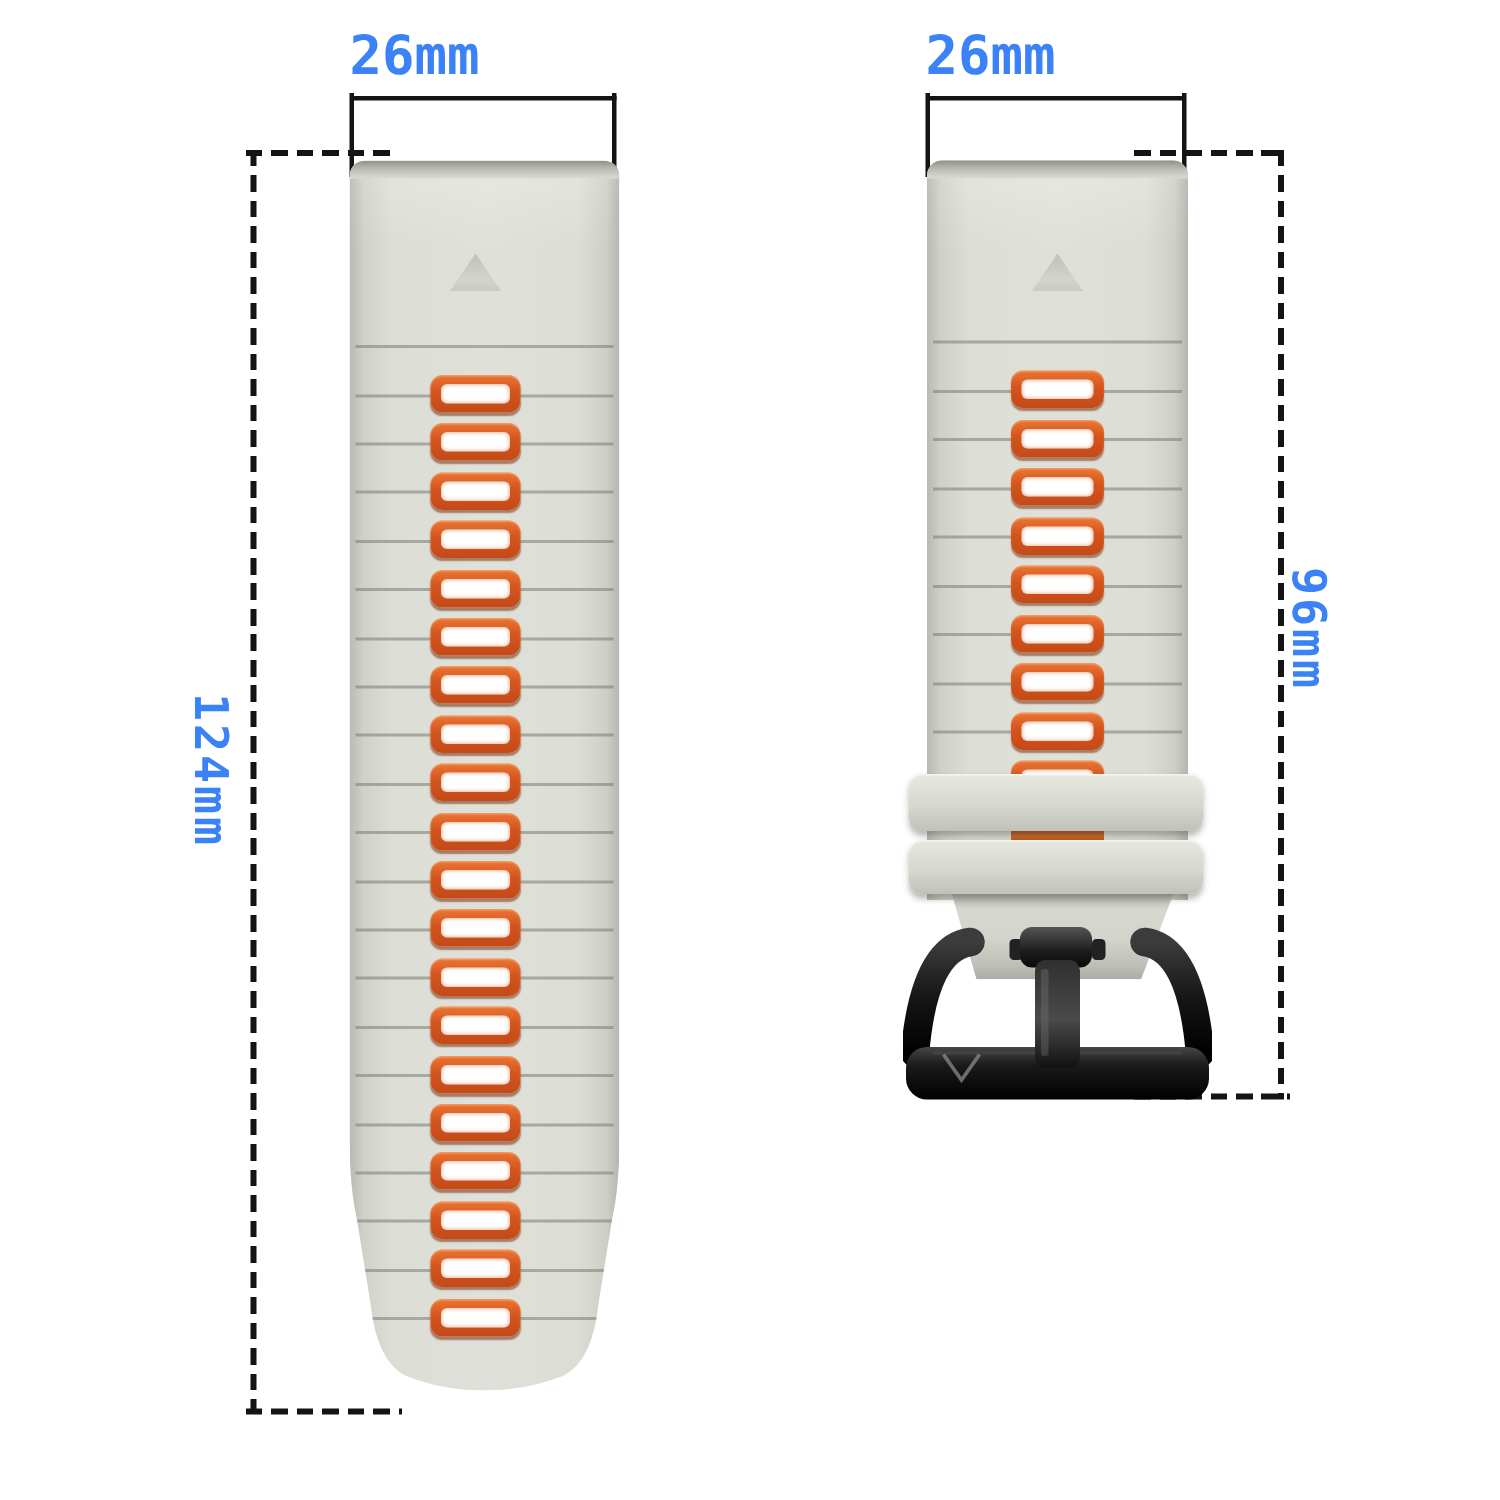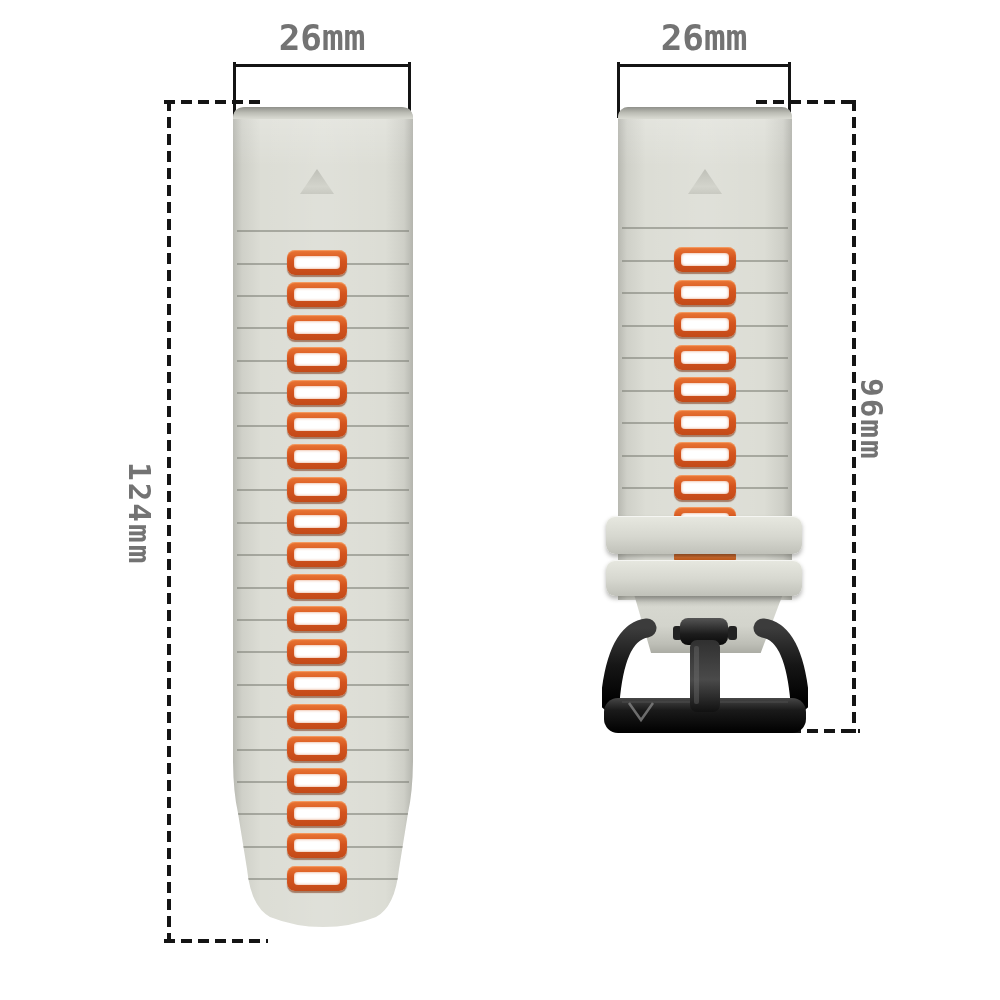--- a/index.html
+++ b/index.html
@@ -4,21 +4,21 @@
 <style>
   html,body{margin:0;padding:0;background:#fff;}
   #stage{position:relative;width:1000px;height:1000px;background:var(--background,#fff);overflow:hidden;
          font-family:"DejaVu Sans Mono",monospace;}
   
   .solid-line{position:absolute;background:var(--dimension-lines,#141414);}
   .dash-h{position:absolute;height:4px;
           background:repeating-linear-gradient(90deg,var(--dimension-lines,#141414) 0 11px,transparent 11px 17px);}
   .dash-v{position:absolute;width:4px;
           background:repeating-linear-gradient(180deg,var(--dimension-lines,#141414) 0 11px,transparent 11px 17px);}
-  .dim-label{position:absolute;font-weight:bold;font-size:36px;line-height:1;color:#737373;text-align:center;}
+  .dim-label{position:absolute;font-weight:bold;font-size:36px;line-height:1;color:#3b82f6;}
   .dim-label.vert{writing-mode:vertical-rl;font-size:31px;letter-spacing:2px;}
   
   .band{position:absolute;background:
         linear-gradient(90deg, rgba(40,40,35,.20) 0, rgba(40,40,35,.07) 9px, rgba(40,40,35,0) 28px,
                         rgba(255,255,255,.10) 50%, rgba(40,40,35,0) calc(100% - 28px),
                         rgba(40,40,35,.08) calc(100% - 9px), rgba(40,40,35,.22) 100%),
         linear-gradient(180deg, rgba(255,255,255,.25) 0, rgba(255,255,255,0) 60px),
         var(--band,#dcddd5);}
   .band-left-shape{clip-path:path("M 12 0 L 168 0 Q 180 0 180 12 L 180 650 Q 180 684 175 706 L 166 762 Q 162 800 143 810 Q 118 820 90 820 Q 62 820 37 810 Q 18 800 14 762 L 5 706 Q 0 684 0 650 L 0 12 Q 0 0 12 0 Z");}
   .band-right-shape{border-radius:10px 10px 0 0;}

